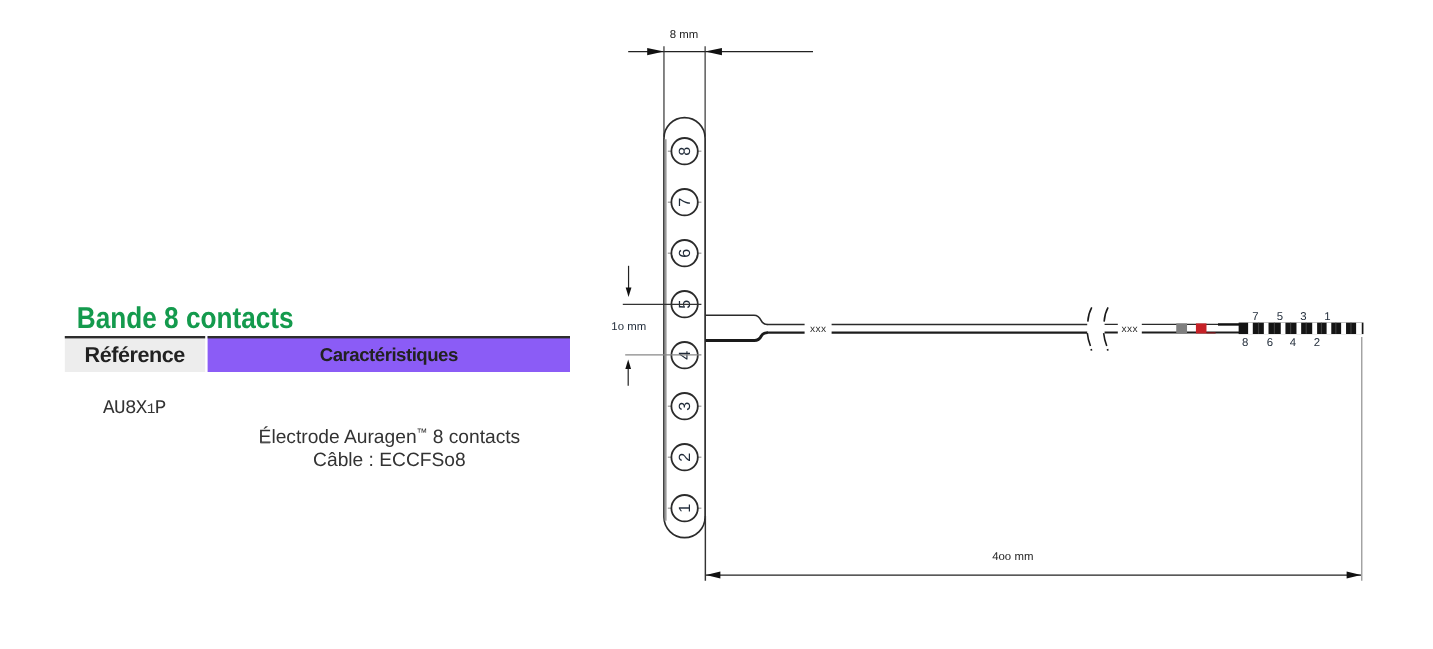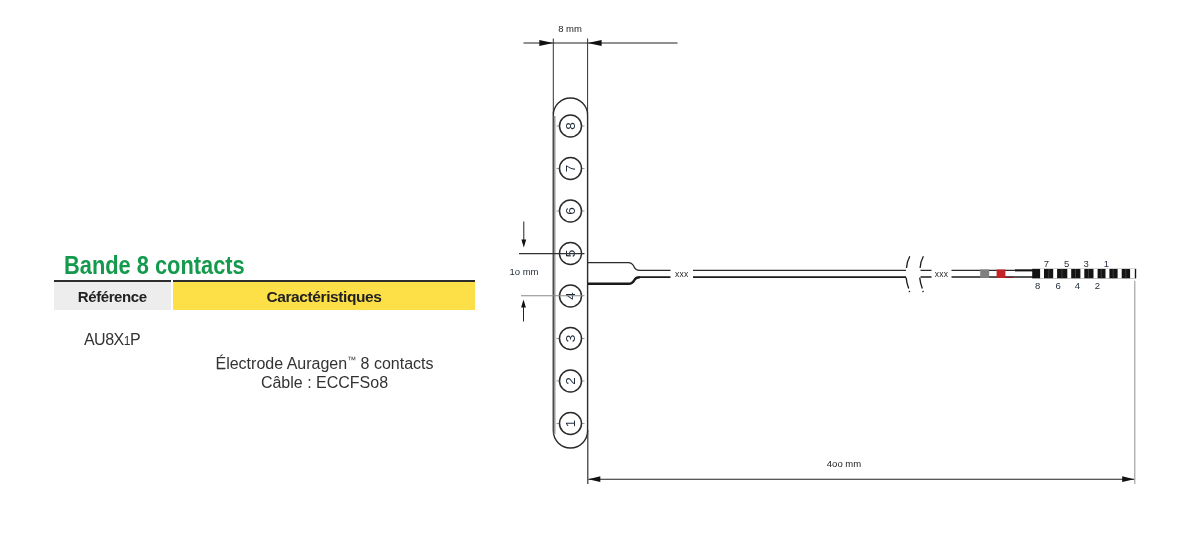--- a/index.html
+++ b/index.html
@@ -8,28 +8,28 @@
   .abs{position:absolute;}
 </style>
 </head>
 <body>
 <div id="canvas">
 
   <div class="abs" style="left:64px;top:251px;font-size:25px;font-weight:bold;color:#149a4d;transform:scaleX(0.873);transform-origin:left top;white-space:nowrap;">Bande 8 contacts</div>
 
   <div class="abs" style="left:54px;top:280px;width:421px;height:30px;">
 
-    <div class="abs" style="left:0;top:0;width:116.5px;height:28px;border-top:2px solid #2d2d2d;background:#ededed;color:#222222;font-size:15px;font-weight:bold;text-align:center;line-height:29px;letter-spacing:-0.4px;">Référence</div>
-
-    <div class="abs" style="left:119px;top:0;width:302px;height:28px;border-top:2px solid #2d2d2d;background:#fde047;color:#222222;font-size:15.5px;font-weight:bold;text-align:center;line-height:29px;letter-spacing:-0.4px;">Caractéristiques</div>
+    <div class="abs" style="left:0;top:0;width:116.5px;height:28px;border-top:2px solid #2d2d2d;background:#ededed;color:#222222;font-size:18px;font-weight:bold;text-align:center;line-height:29px;letter-spacing:-0.4px;">Référence</div>
+
+    <div class="abs" style="left:119px;top:0;width:302px;height:28px;border-top:2px solid #2d2d2d;background:#8b5cf6;color:#222222;font-size:15.5px;font-weight:bold;text-align:center;line-height:29px;letter-spacing:-0.4px;">Caractéristiques</div>
   </div>
 
   <div class="abs" style="left:54px;top:319px;width:421px;">
 
-    <div class="abs" style="left:0;top:12px;width:116px;color:#333333;font-size:16px;text-align:center;letter-spacing:-0.5px;">AU8X<span style="font-size:12px;">1</span>P</div>
+    <div class="abs" style="left:0;top:12px;width:116px;color:#333333;font-size:16px;text-align:center;letter-spacing:-0.5px;font-family:Liberation Mono, monospace;">AU8X<span style="font-size:12px;">1</span>P</div>
 
     <div class="abs" style="left:120px;top:0px;width:301px;color:#333333;font-size:16px;text-align:center;line-height:19px;margin-top:32px;">Électrode Auragen<span style="font-size:9px;vertical-align:6px;">™</span> 8 contacts<br>Câble : ECCFSo8</div>
   </div>
 
   <div class="abs" style="left:217px;top:369px;width:8px;height:1px;background:#bbbbbb;"></div>
 
   <svg class="abs" style="left:0;top:0;" width="1194" height="541" viewBox="0 0 1194 541">
 
     <g>
         <text x="570" y="31.5" font-size="9.5" fill="#222" text-anchor="middle">8 mm</text>

